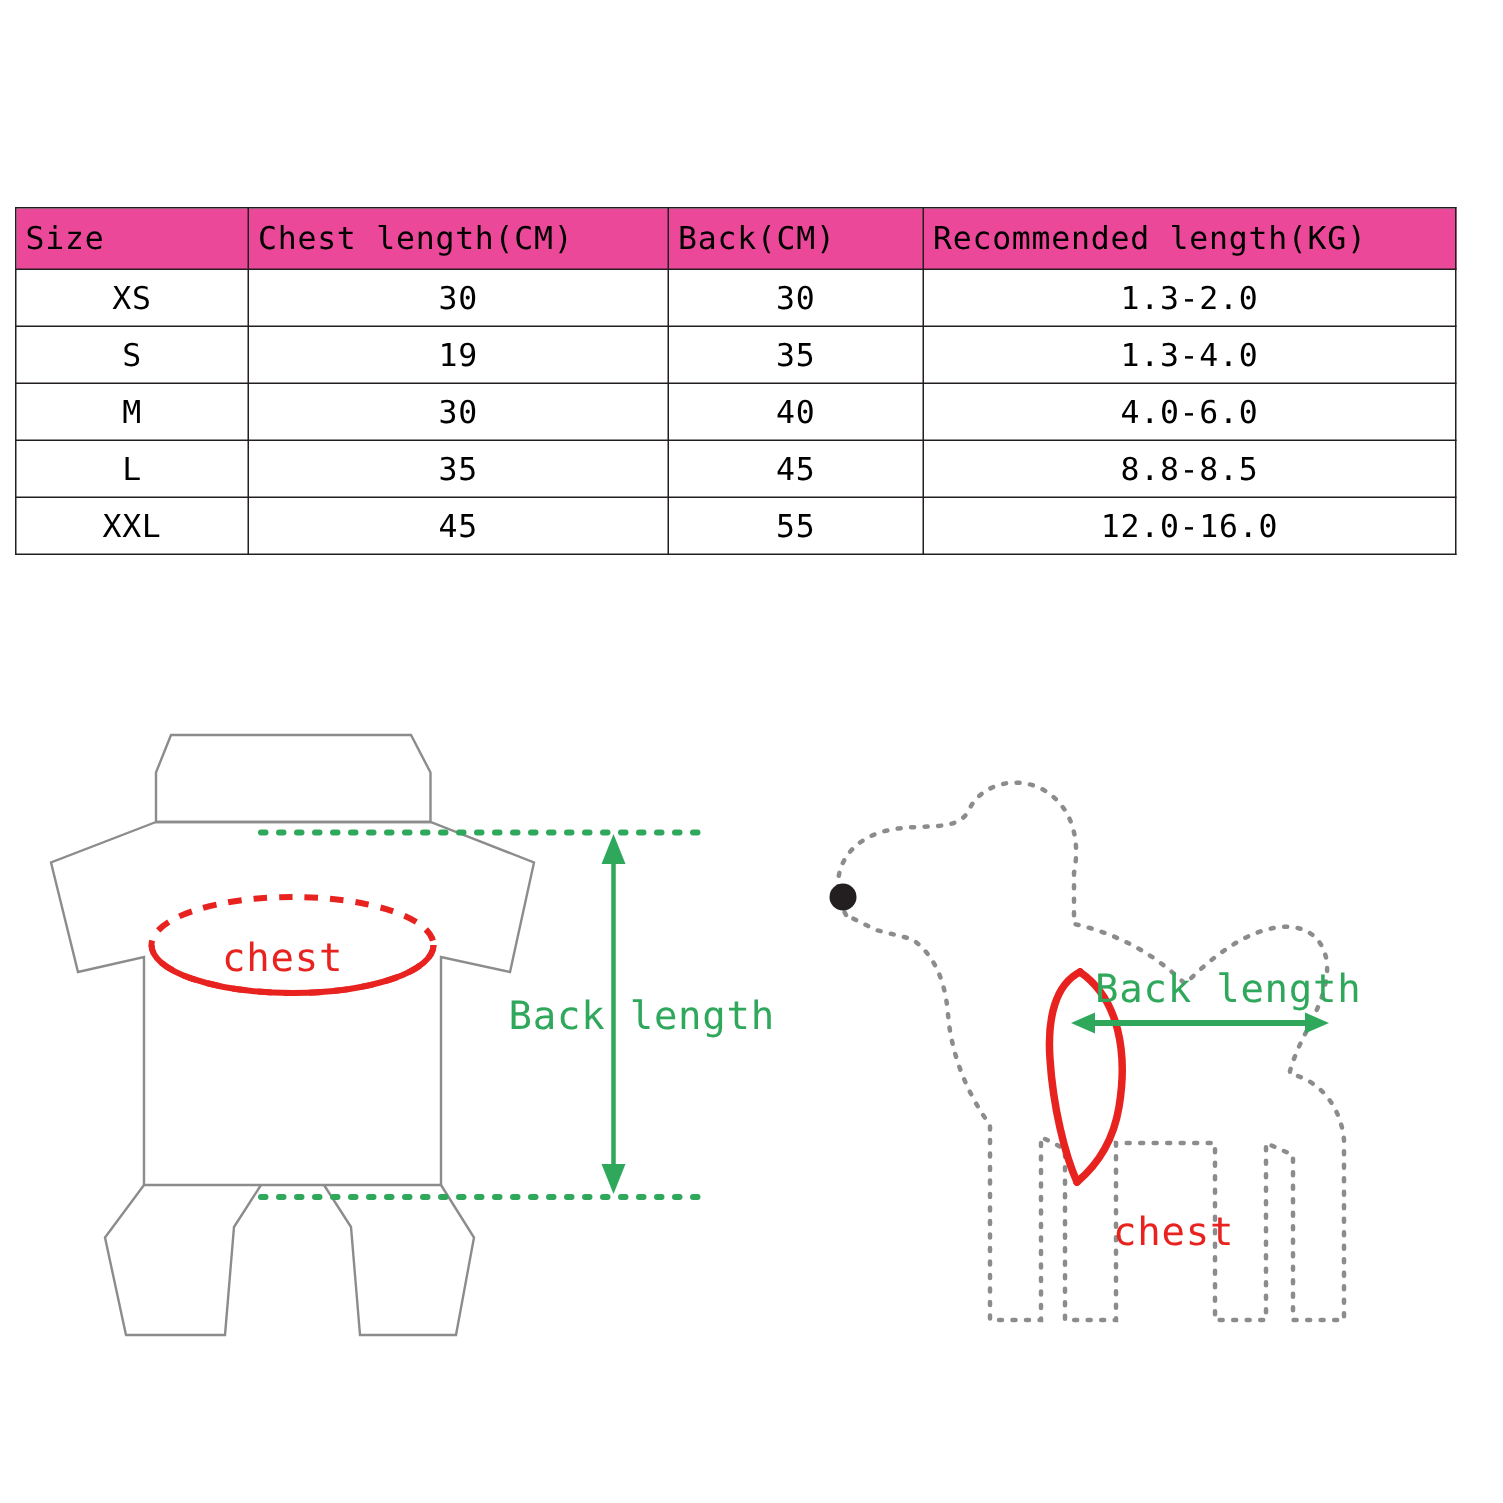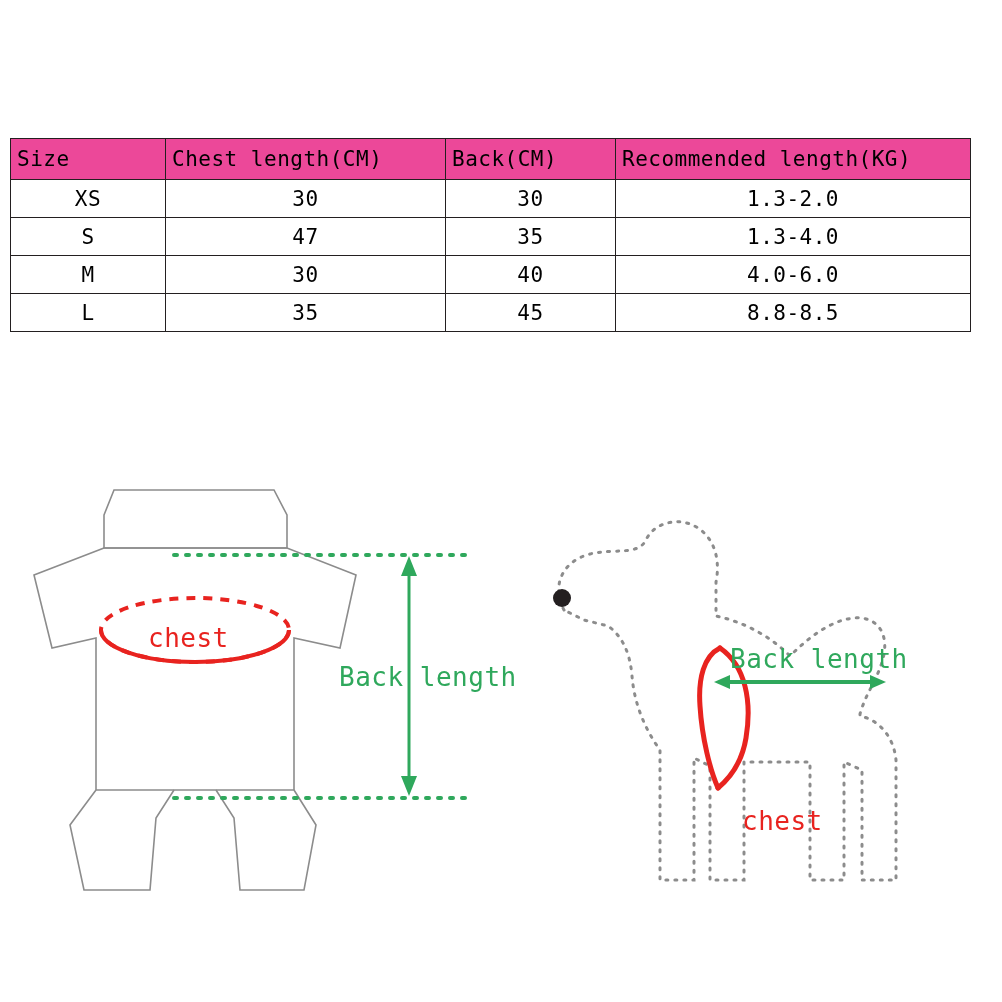--- a/index.html
+++ b/index.html
@@ -89,35 +89,41 @@
     </thead>
     <tbody>
       <tr>
         <td>XS</td>
         <td>30</td>
         <td>30</td>
         <td>1.3-2.0</td>
       </tr>
       <tr>
         <td>S</td>
-        <td>47</td>
+        <td>19</td>
         <td>35</td>
         <td>1.3-4.0</td>
       </tr>
       <tr>
         <td>M</td>
         <td>30</td>
         <td>40</td>
         <td>4.0-6.0</td>
       </tr>
       <tr>
         <td>L</td>
         <td>35</td>
         <td>45</td>
         <td>8.8-8.5</td>
+      </tr>
+      <tr>
+        <td>XXL</td>
+        <td>45</td>
+        <td>55</td>
+        <td>12.0-16.0</td>
       </tr>
     </tbody>
   </table>
 </div>
 
 <div class="diagrams">
   <svg class="diagram-svg" width="1002" height="500" viewBox="0 0 1002 500" xmlns="http://www.w3.org/2000/svg">
 
     <g>
 

